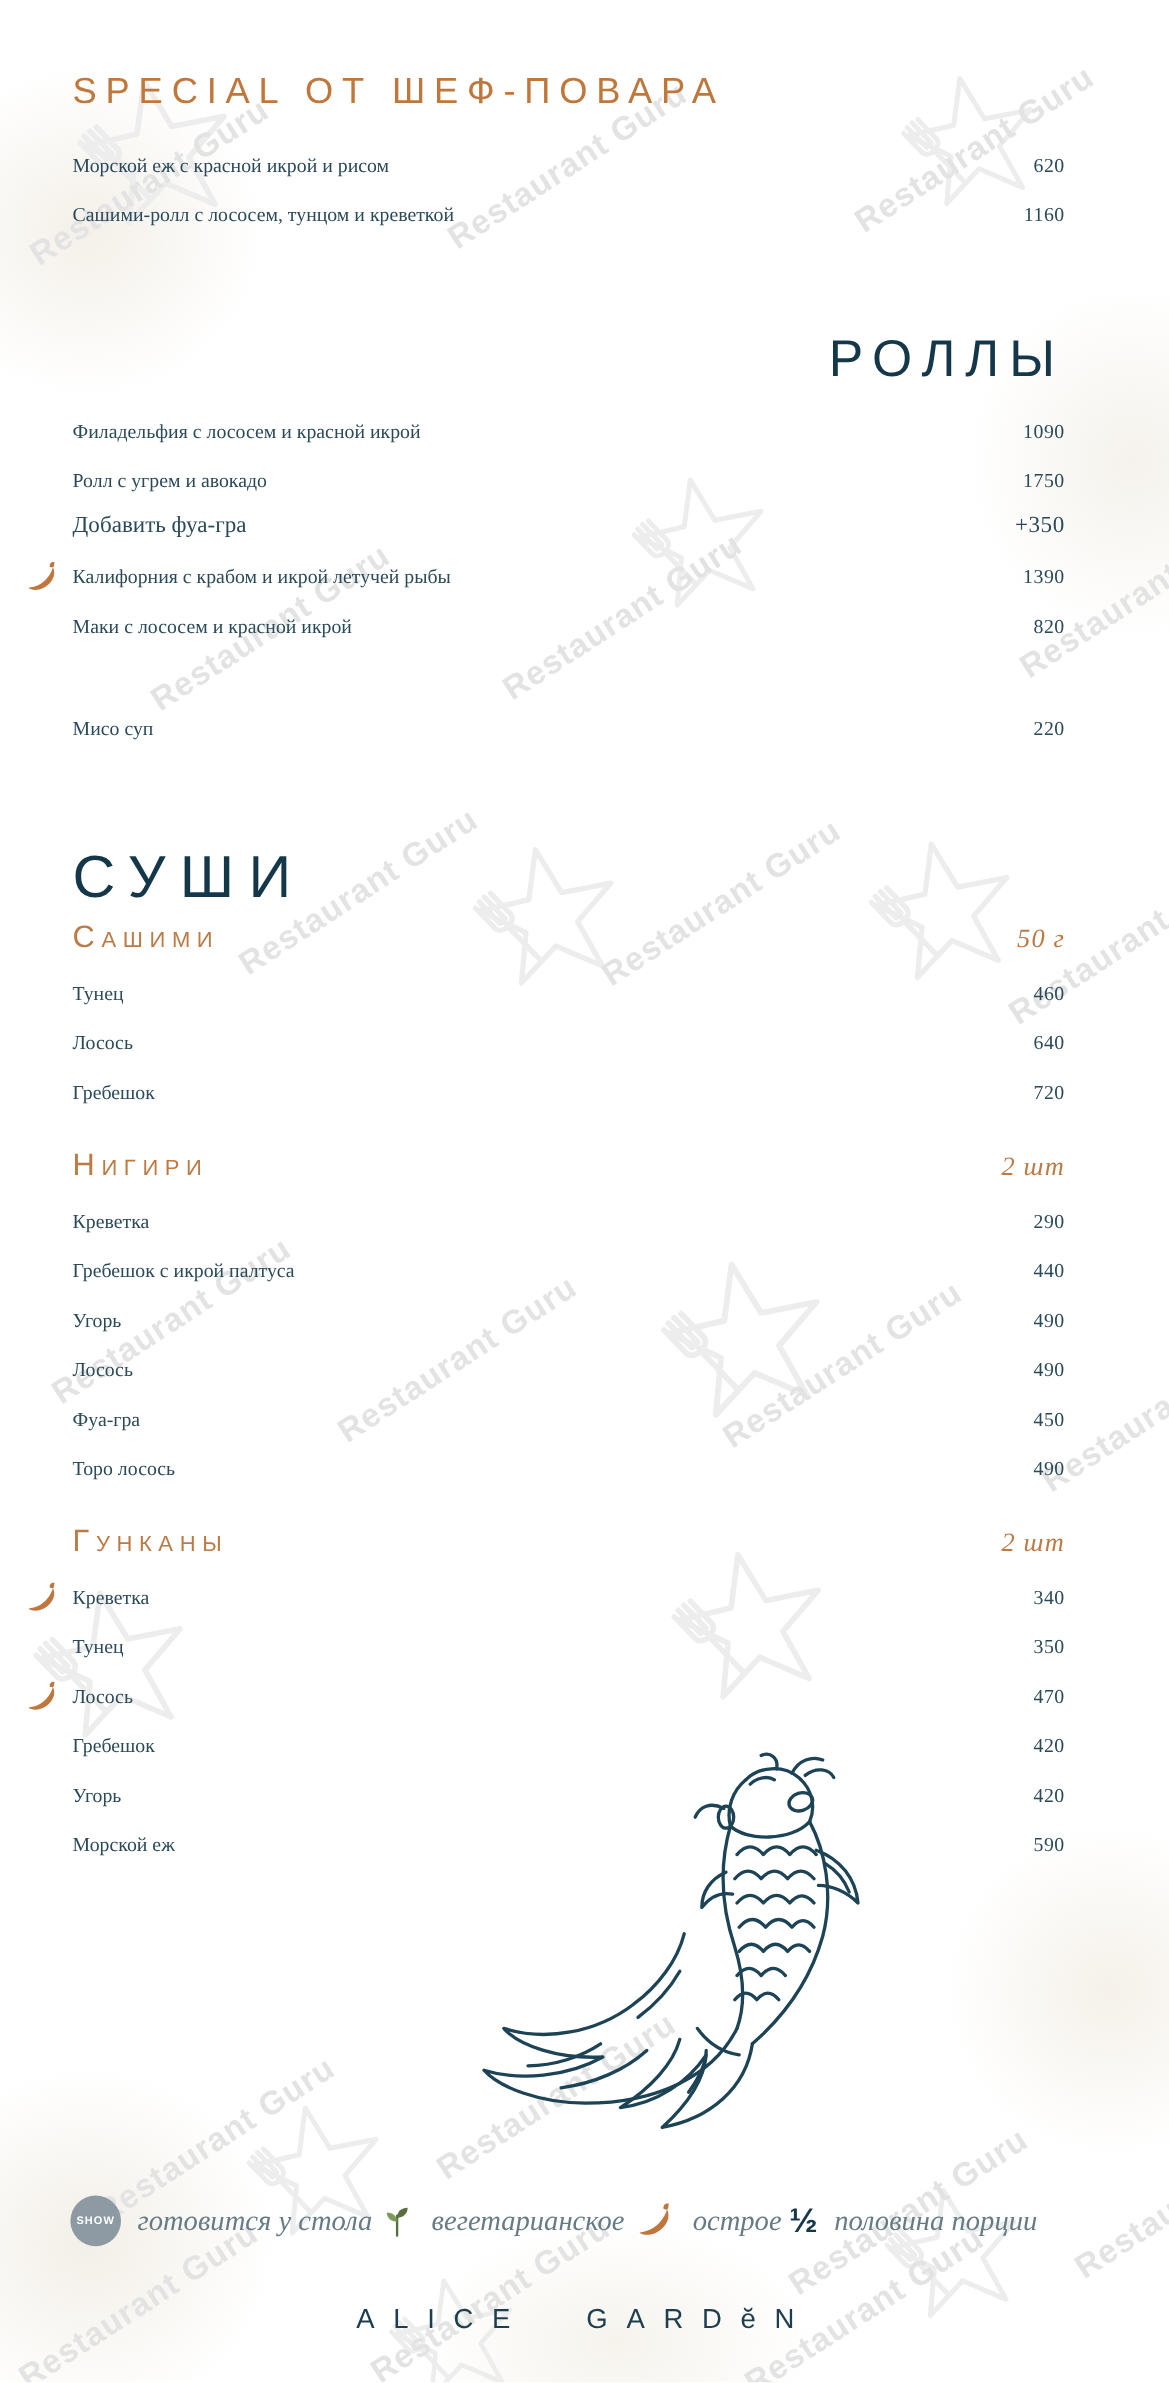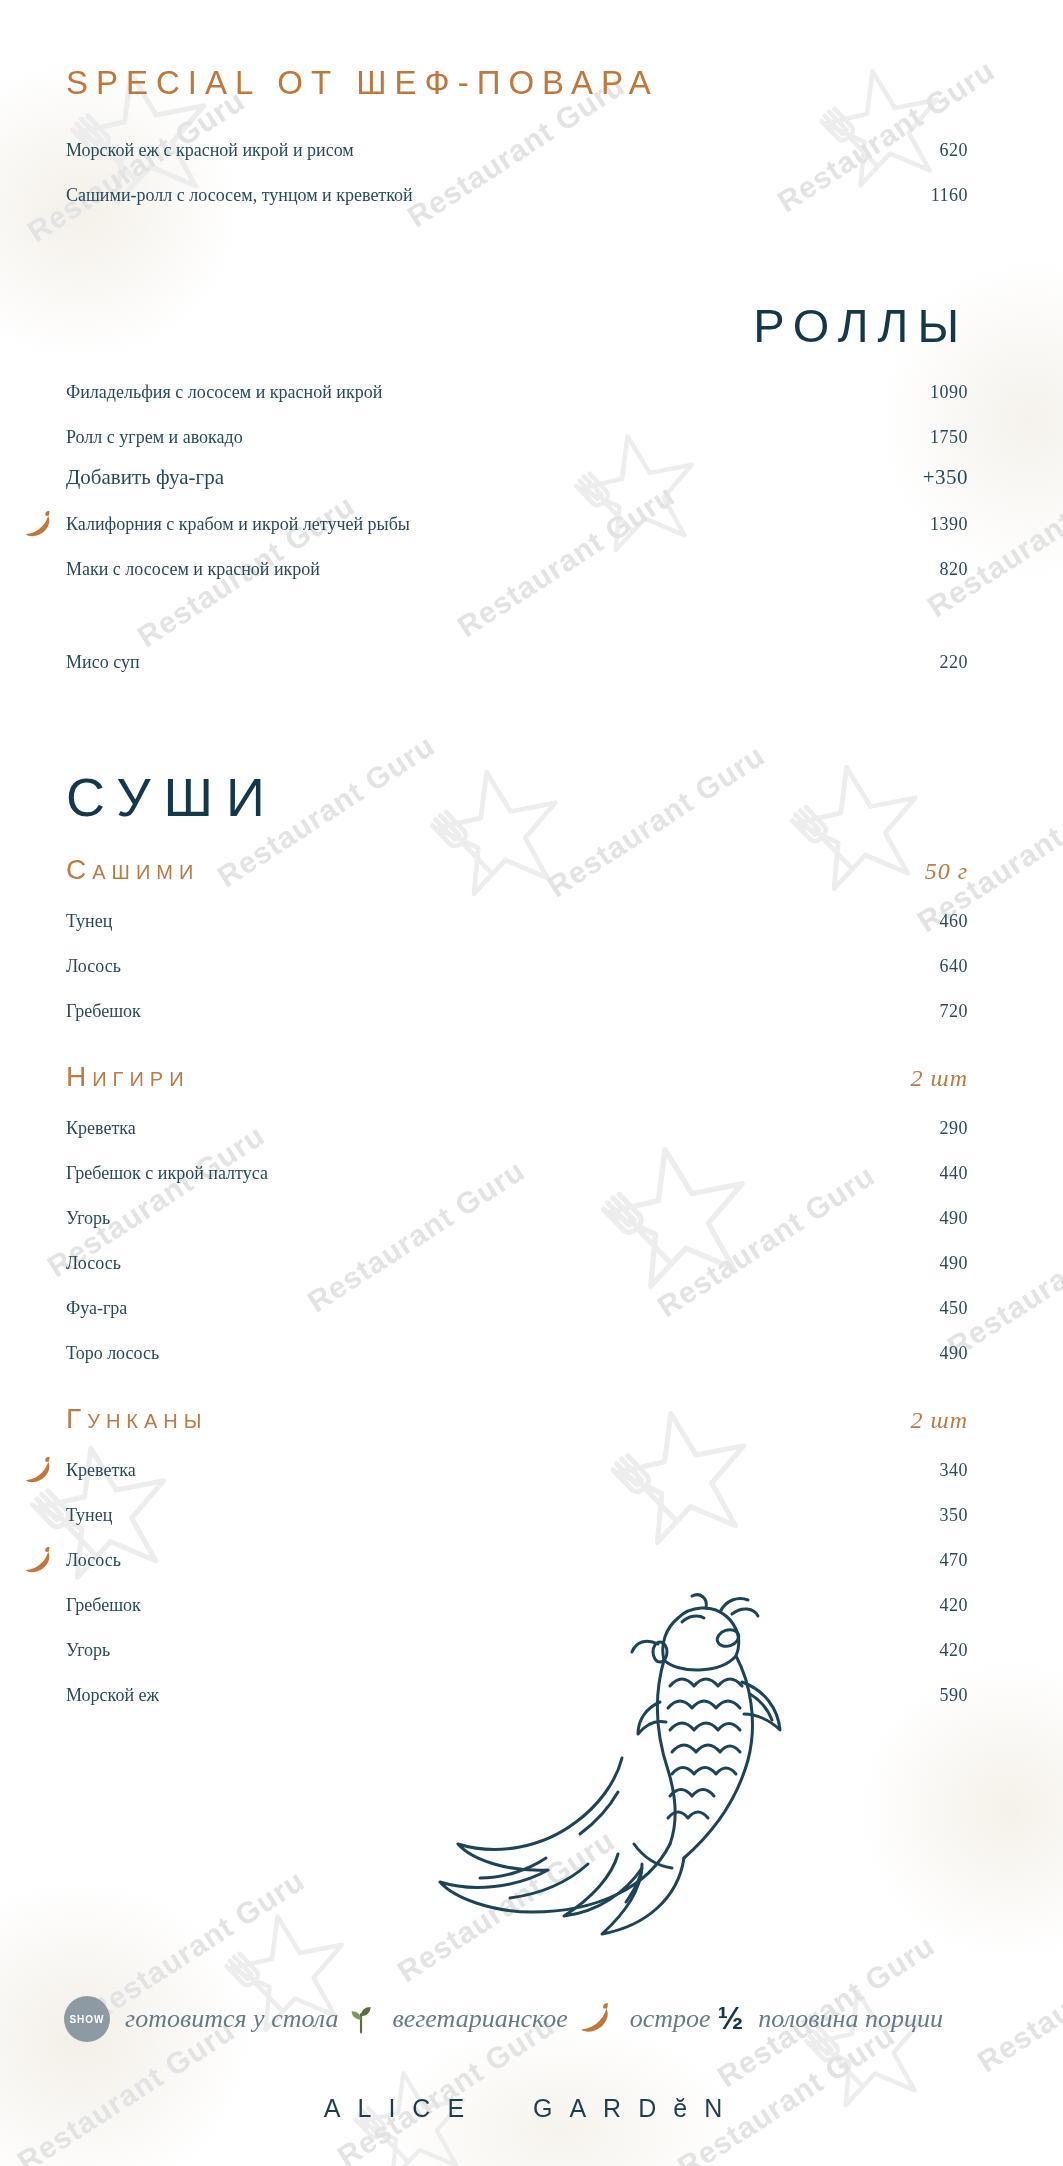--- a/index.html
+++ b/index.html
@@ -69,21 +69,21 @@
   .subhead-title{
     display:inline-block;
     font-family:"Liberation Sans", sans-serif;
     font-size:20px;font-weight:500;letter-spacing:6px;
     color:#bd7a45;text-transform:uppercase;
   }
   .subhead-title::first-letter{font-size:28px;}
   .unit{
     font-style:italic;font-size:24px;color:#bd7a45;letter-spacing:1px;
   }
-  .sub-first{margin-top:20px;}
+  .sub-first{margin-top:2px;}
   .sub-next{margin-top:23px;}
   .sub-rows{margin-top:9px;}
 
   
   .koi{position:absolute;left:420px;top:1582px;z-index:2;}
 
   
   .legend{
     position:absolute;z-index:2;left:64px;right:120px;top:1993px;
     display:flex;justify-content:space-between;align-items:center;height:52px;

